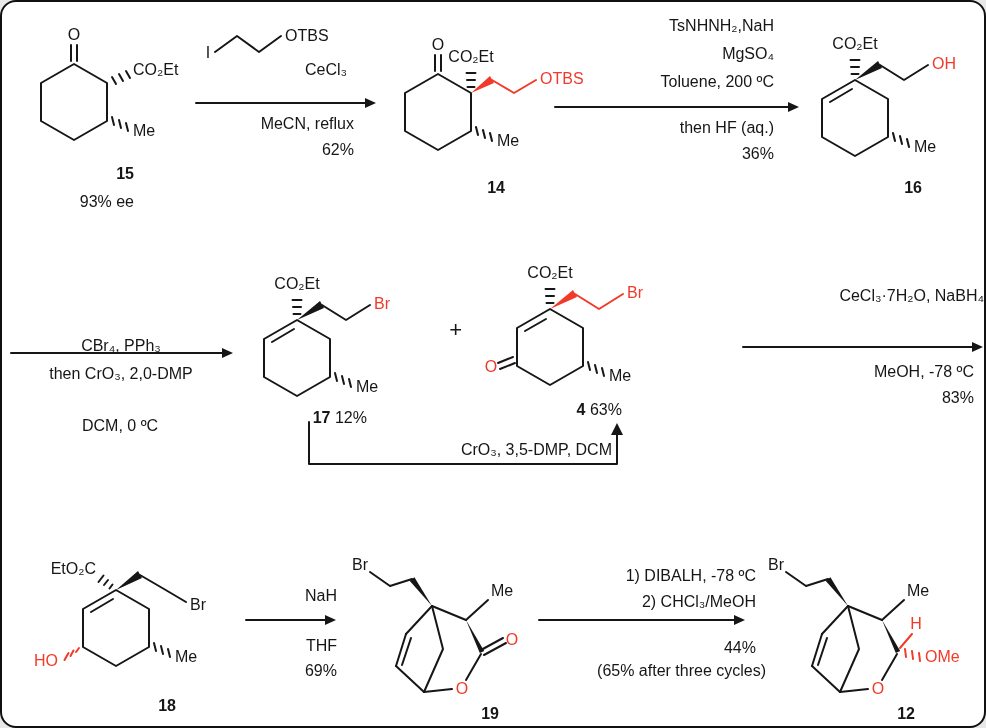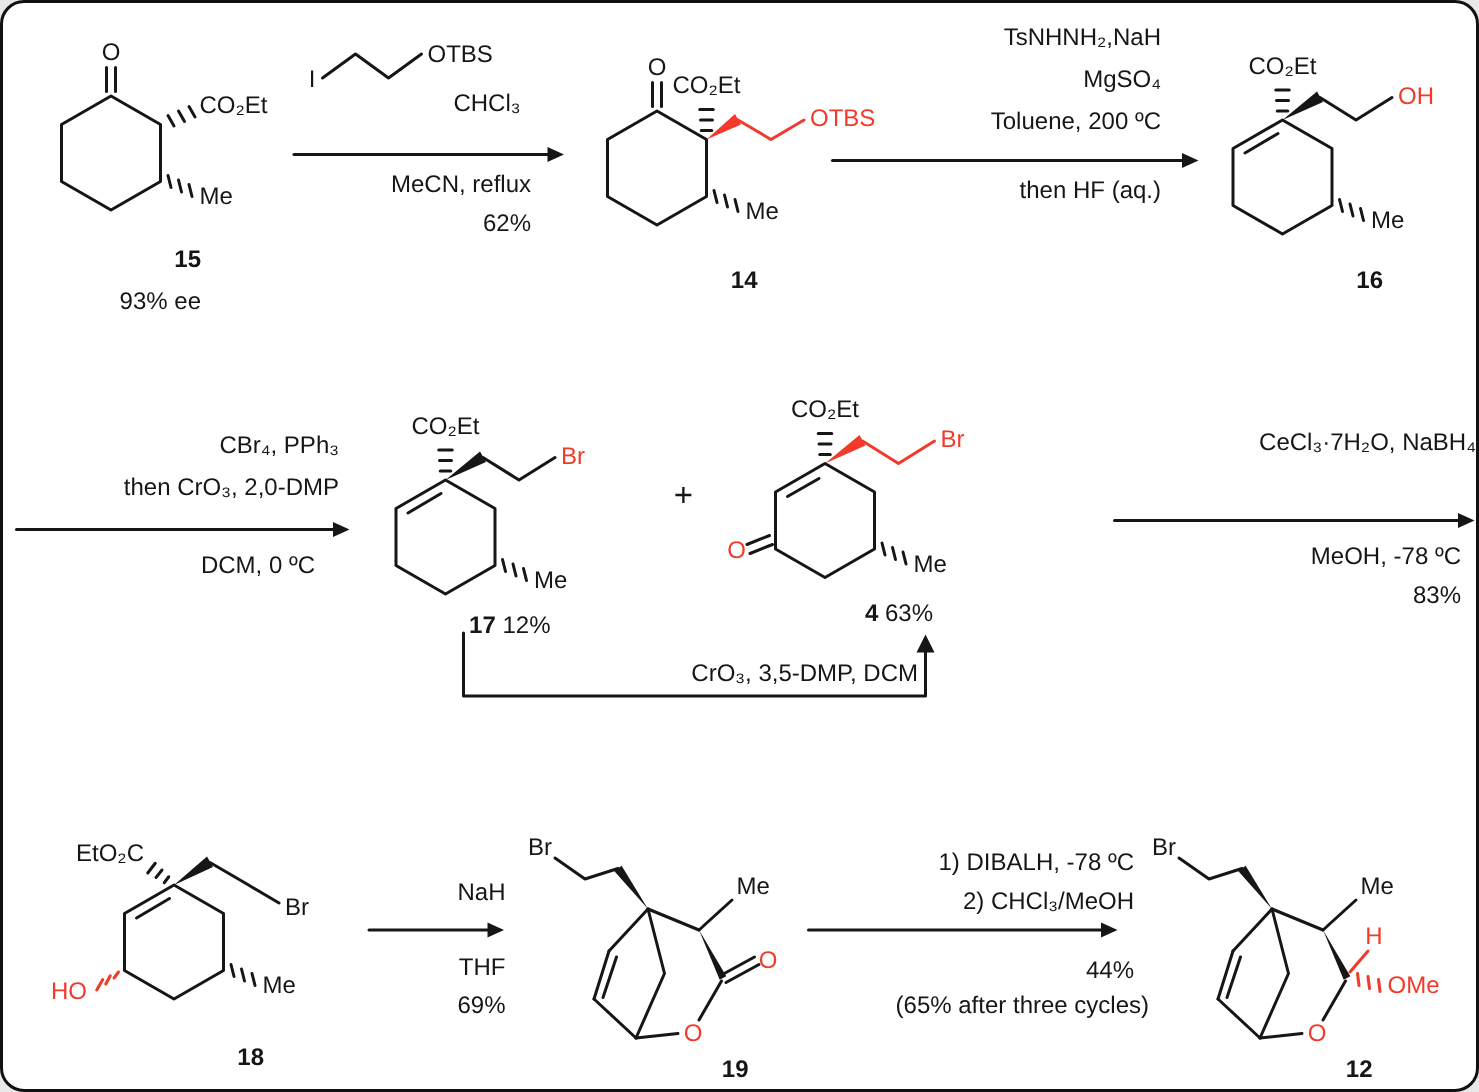--- a/index.html
+++ b/index.html
@@ -3,21 +3,21 @@
 <meta charset="utf-8">
 <style>
   :root{ --red:#f13a2a; --ink:#161616; }
   html,body{margin:0;padding:0;background:#e8e8e8;}
   #canvas{
     position:relative;width:986px;height:728px;background:#ffffff;
     border:2px solid #111;border-radius:16px;box-sizing:border-box;
     font-family:"Liberation Sans",sans-serif;color:var(--ink);overflow:hidden;
   }
   .txt{position:absolute;font-size:16px;line-height:20px;text-align:right;white-space:nowrap;}
-  .txt.left{text-align:right;}
+  .txt.left{text-align:center;margin-top:48px;}
   .cnum{font-weight:bold;}
   .plus{font-size:22px;}
   svg.struct,svg.arrow{position:absolute;overflow:visible;}
   svg .b{stroke:var(--ink);stroke-width:2;fill:none;stroke-linecap:round;stroke-linejoin:round;}
   svg .b.r{stroke:var(--red);}
   svg .w{fill:var(--ink);stroke:none;}
   svg .w.r{fill:var(--red);}
   svg g.h line{stroke:var(--ink);stroke-width:2;stroke-linecap:round;}
   svg g.h.r line{stroke:var(--red);}
   svg text{font-family:"Liberation Sans",sans-serif;font-size:16px;fill:var(--ink);}
@@ -48,21 +48,21 @@
     <text x="121" y="122" text-anchor="start">Me</text>
   </svg>
   <div class="txt cnum" style="left:12px;top:162px;width:120px">15</div>
   <div class="txt" style="left:12px;top:190px;width:120px">93% ee</div>
 
   <svg class="struct" style="left:196px;top:16px" width="170" height="46">
     <text x="10" y="40" text-anchor="middle">I</text>
     <polyline class="b" points="17,34 39,18 61,34 83,18"></polyline>
     <text x="87" y="23" text-anchor="start">OTBS</text>
   </svg>
-  <div class="txt" style="left:225px;top:58px;width:120px">CHCl₃</div>
+  <div class="txt" style="left:225px;top:58px;width:120px">CeCl₃</div>
   <svg class="arrow" style="left:193px;top:94px" width="182" height="14">
     <line class="b" x1="1" y1="7" x2="170" y2="7"></line>
       <polygon class="head" points="170,2 181,7 170,12"></polygon>
   </svg>
   <div class="txt" style="left:212px;top:112px;width:140px">MeCN, reflux</div>
   <div class="txt" style="left:212px;top:138px;width:140px">62%</div>
 
   <svg class="struct" style="left:378px;top:12px" width="230" height="155">
     <path class="b" d="M58,60 L91,79 L91,117 L58,136 L25,117 L25,79 Z"></path>
     <line class="b" x1="55" y1="57" x2="55" y2="41"></line>
@@ -87,20 +87,21 @@
   <div class="txt cnum" style="left:383px;top:176px;width:120px">14</div>
 
   <div class="txt" style="left:572px;top:14px;width:200px">TsNHNH₂,NaH</div>
   <div class="txt" style="left:572px;top:42px;width:200px">MgSO₄</div>
   <div class="txt" style="left:572px;top:70px;width:200px">Toluene, 200 ºC</div>
   <svg class="arrow" style="left:552px;top:98px" width="246" height="14">
     <line class="b" x1="1" y1="7" x2="234" y2="7"></line>
       <polygon class="head" points="234,2 245,7 234,12"></polygon>
   </svg>
   <div class="txt" style="left:572px;top:116px;width:200px">then HF (aq.)</div>
+  <div class="txt" style="left:572px;top:142px;width:200px">36%</div>
 
   <svg class="struct" style="left:798px;top:16px" width="185" height="155">
     <path class="b" d="M55,62 L88,81 L88,119 L55,138 L22,119 L22,81 Z"></path>
     <line class="b" x1="30" y1="84" x2="52" y2="71"></line>
     <g class="h">
       <line x1="51.5" y1="56" x2="58.5" y2="56"></line>
         <line x1="51" y1="49" x2="59" y2="49"></line>
         <line x1="50.5" y1="42" x2="59.5" y2="42"></line>
     </g>
     <text x="55" y="31" text-anchor="middle">CO₂Et</text>

